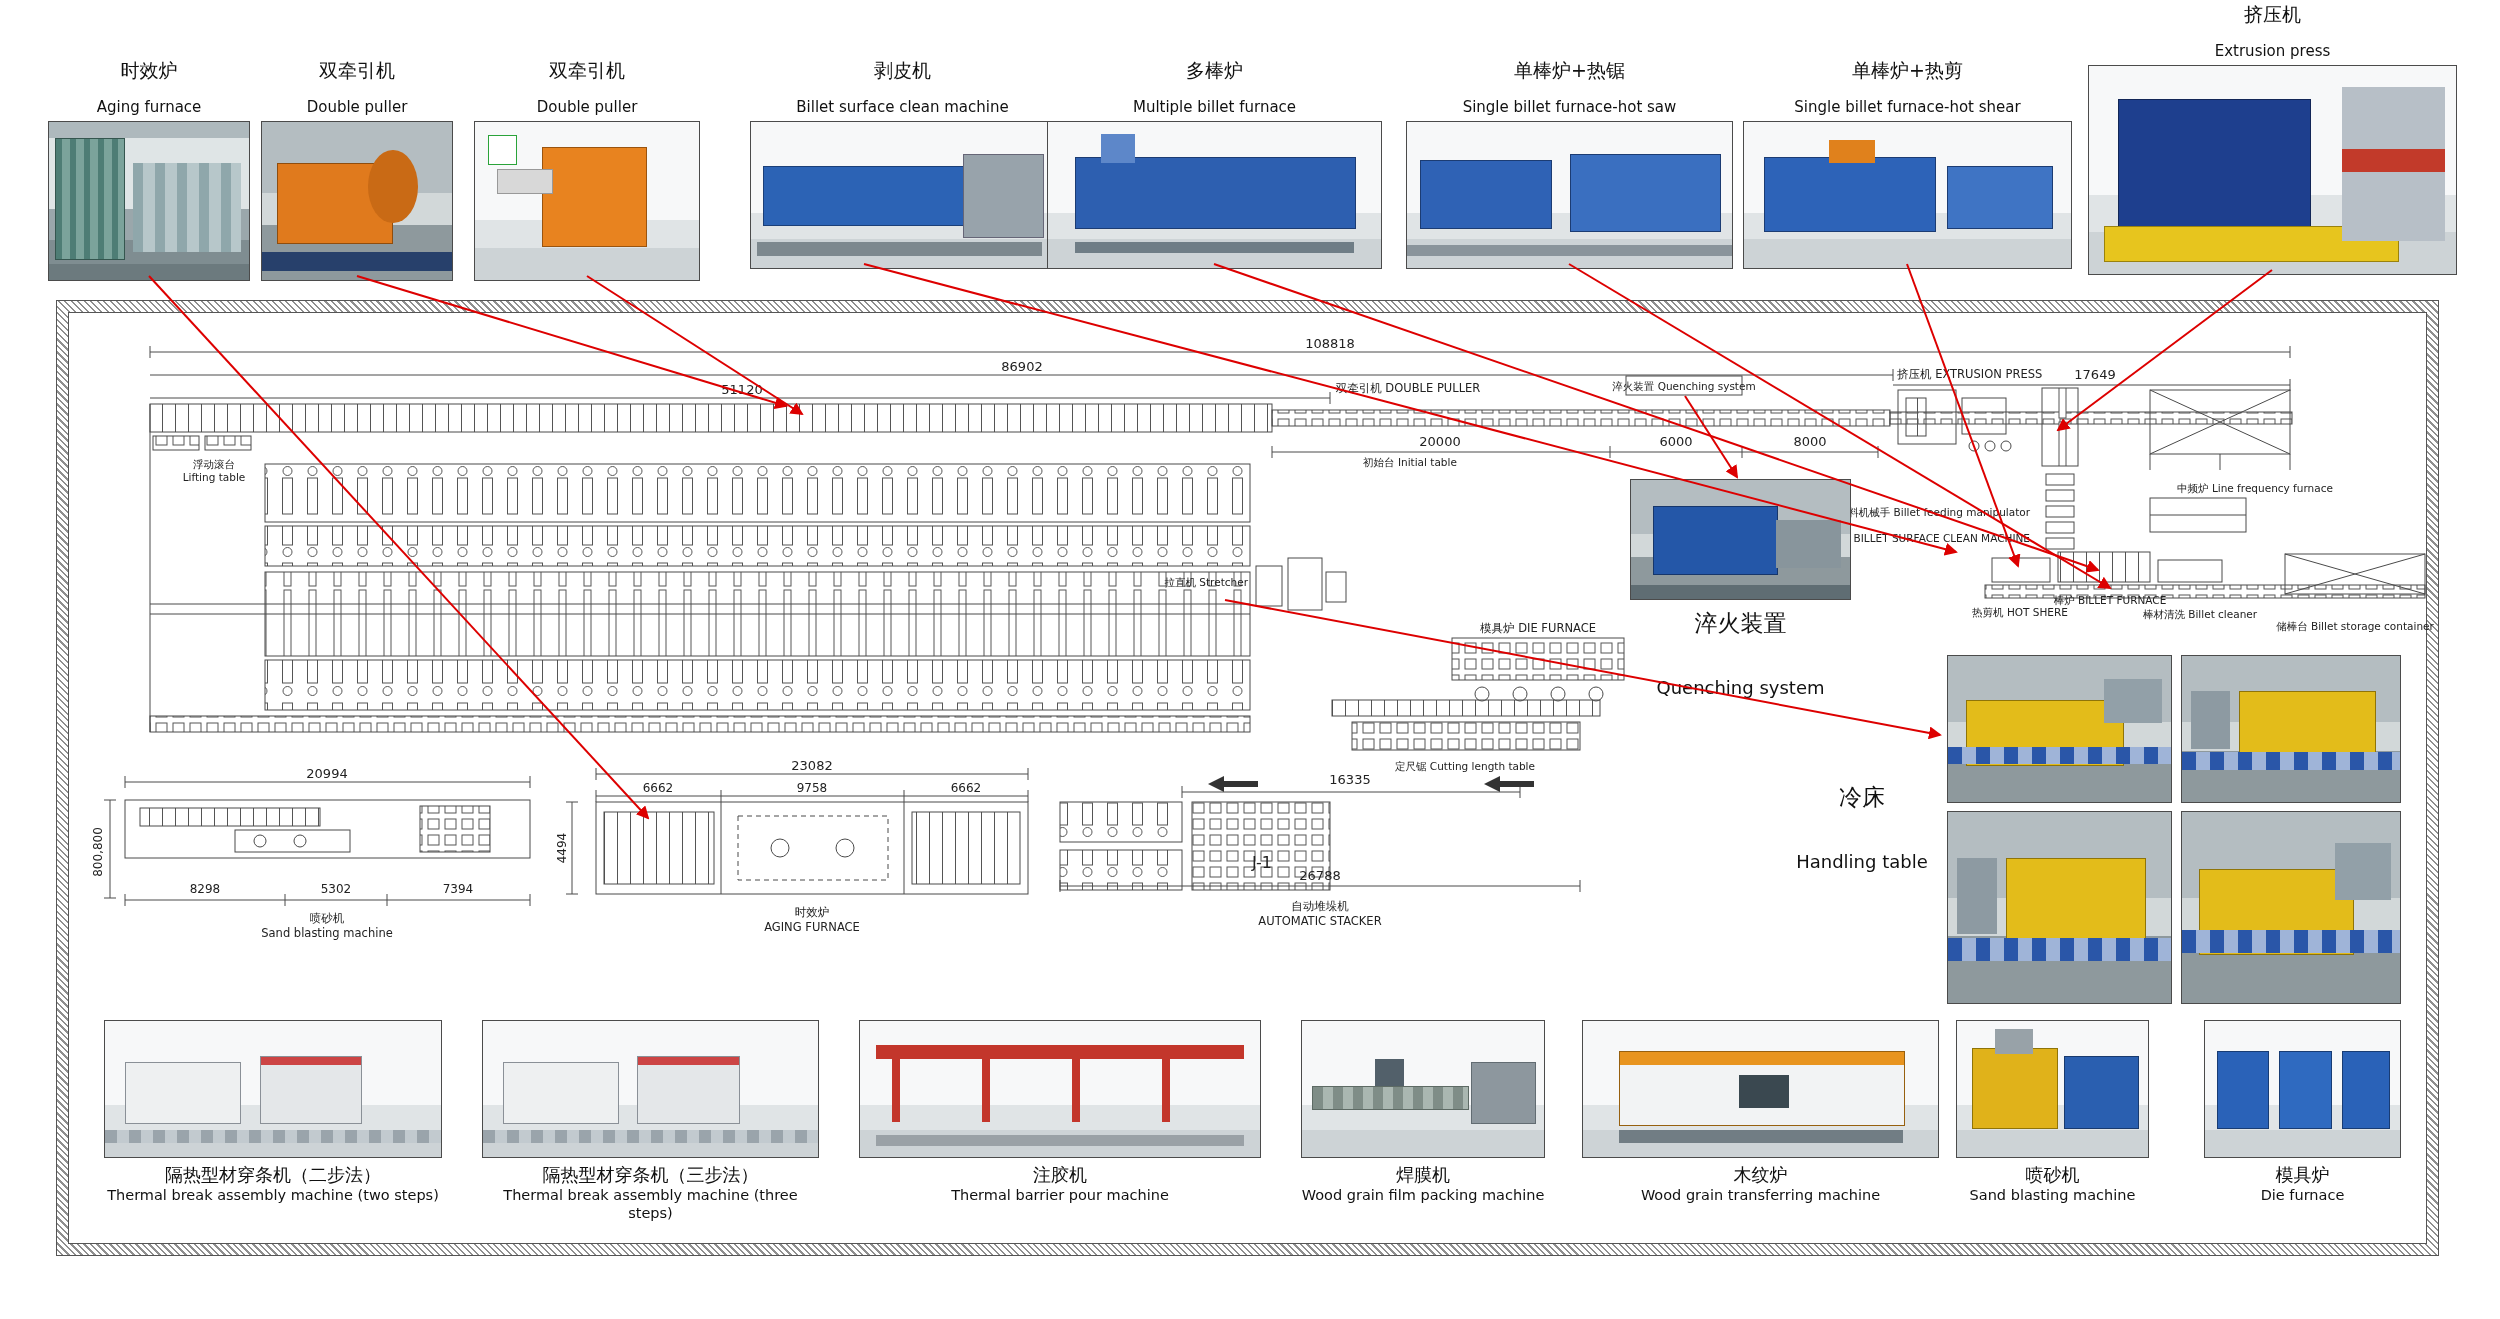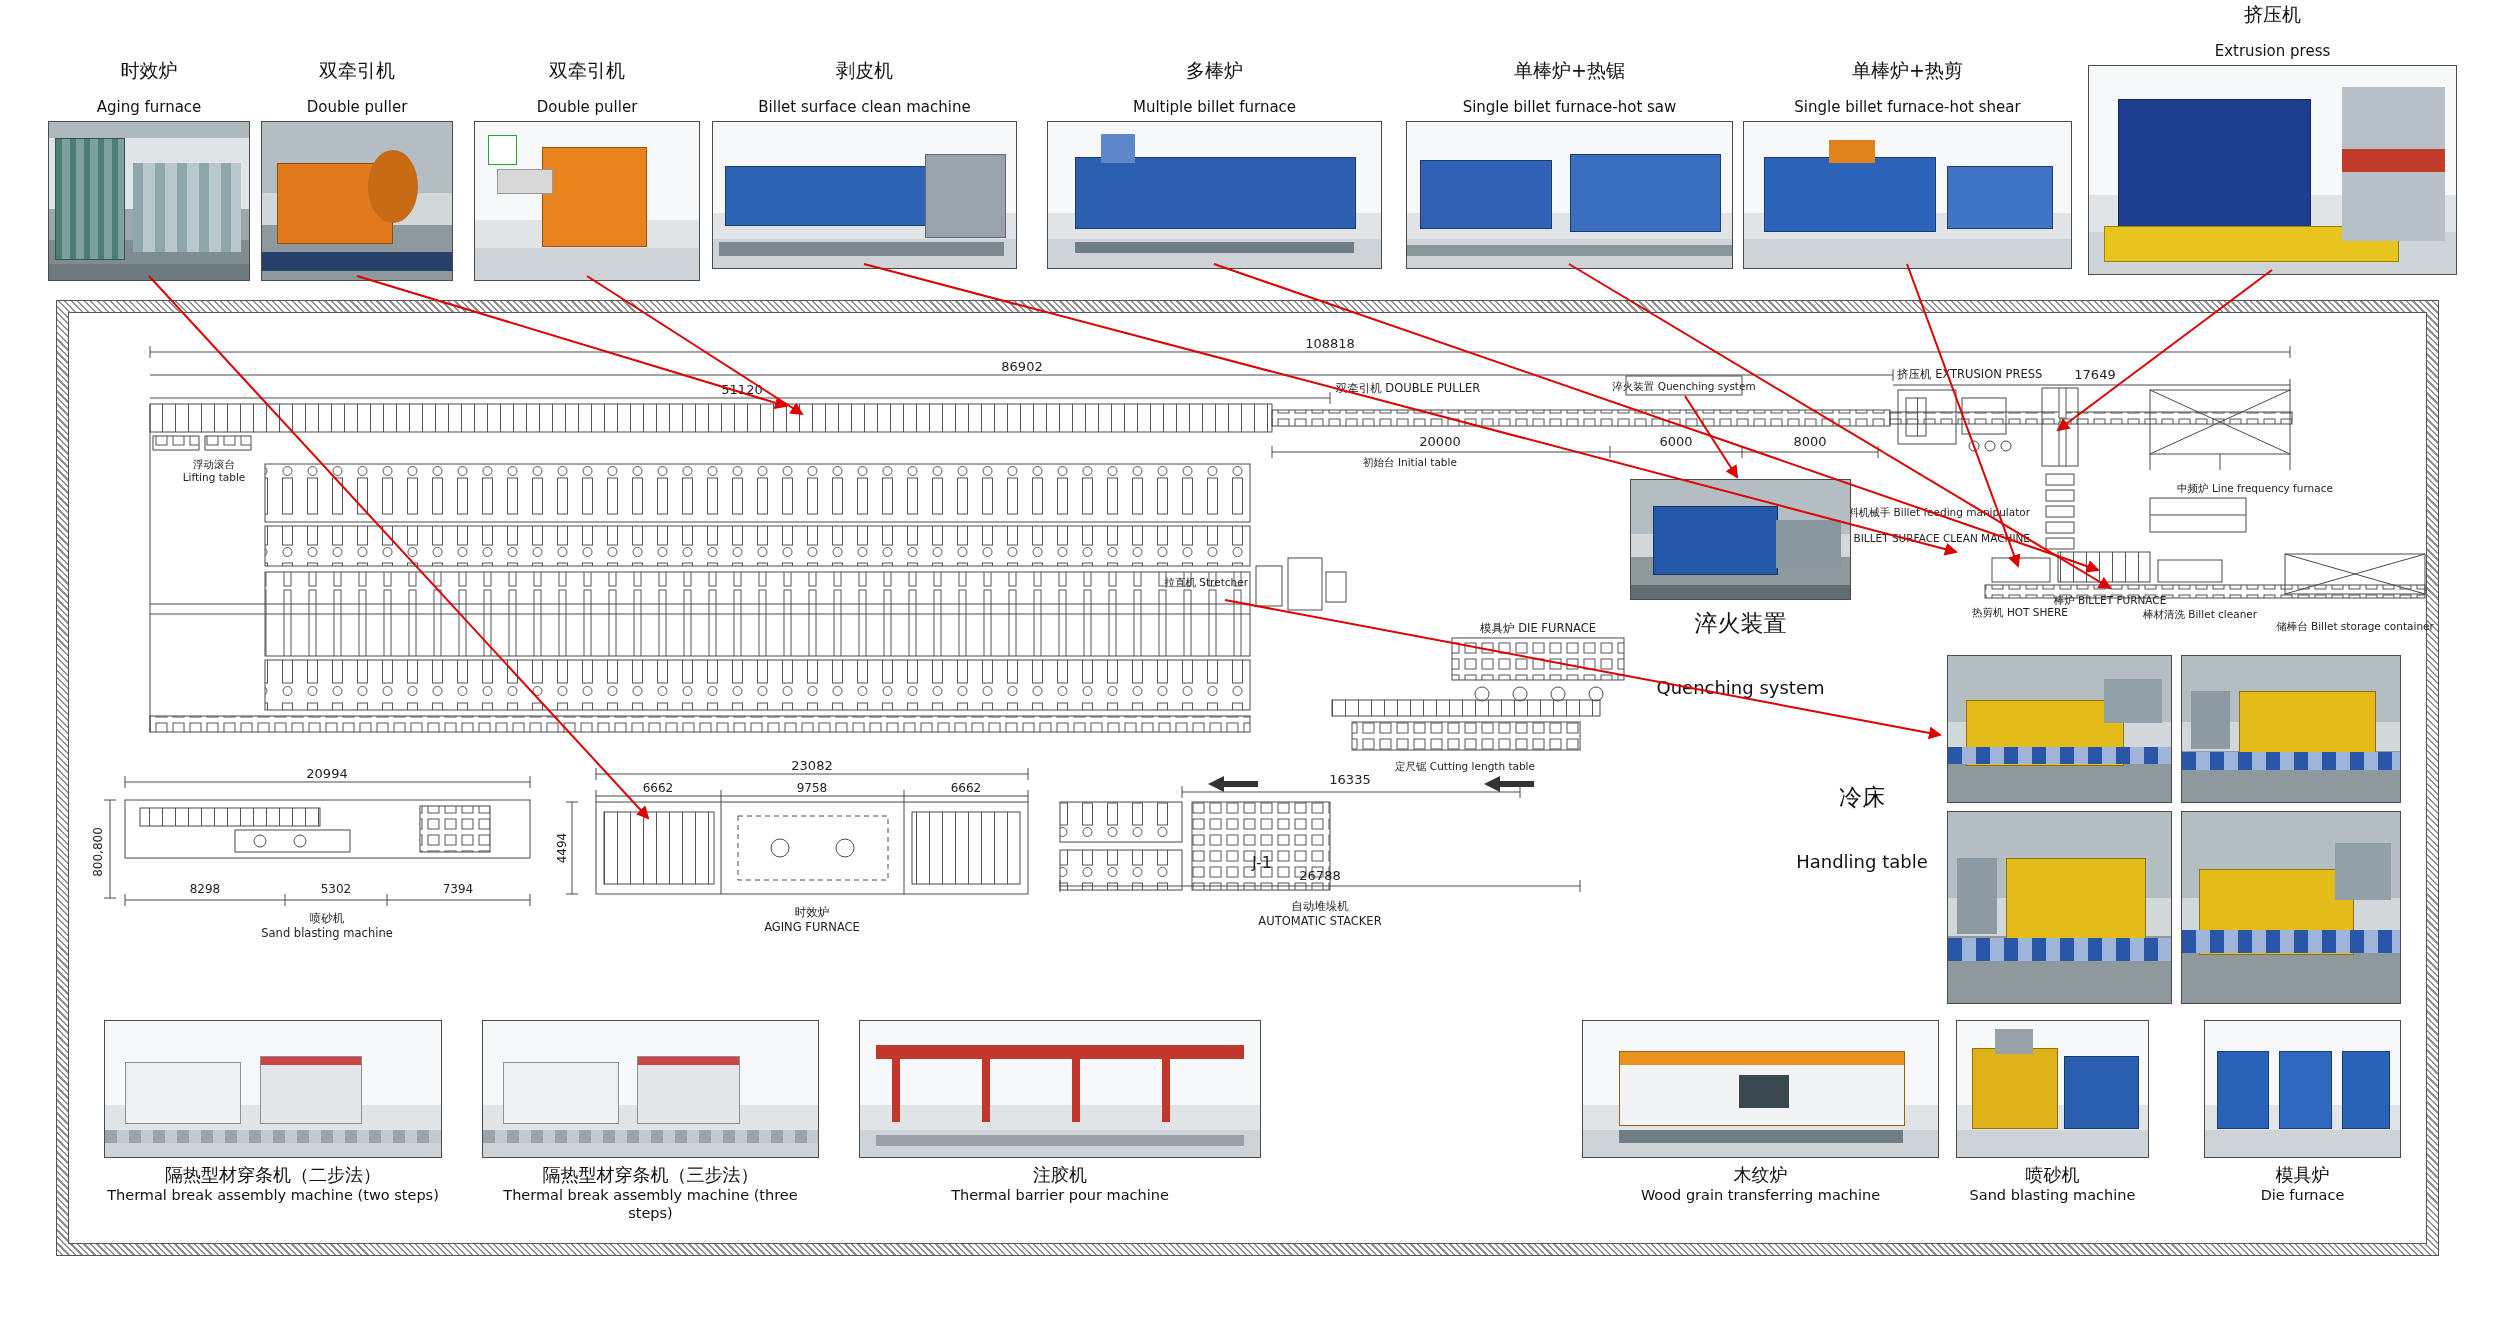--- a/index.html
+++ b/index.html
@@ -297,21 +297,21 @@
     <figcaption class="mcap">
         <div class="zh">双牵引机</div>
         <div class="en">Double puller</div>
       </figcaption>
     <div class="photo sc-white t3" style="height:160px">
         <i class="m1"></i>
         <i class="m2"></i>
         <i class="m3"></i>
       </div>
   </figure>
-  <figure class="mcard" style="left:712px;top:64px;width:305px">
+  <figure class="mcard" style="left:750px;top:64px;width:305px">
     <figcaption class="mcap">
         <div class="zh">剥皮机</div>
         <div class="en">Billet surface clean machine</div>
       </figcaption>
     <div class="photo sc-white t4" style="height:148px">
         <i class="m1"></i>
         <i class="m2"></i>
         <i class="m3"></i>
       </div>
   </figure>
@@ -421,20 +421,31 @@
     <div class="photo sc-white b3" style="height:138px">
         <i class="m1"></i>
         <i class="m2"></i>
         <i class="m3"></i>
       </div>
     <figcaption class="bcap">
         <div class="zh">注胶机</div>
         <div class="en">Thermal barrier pour machine</div>
       </figcaption>
   </figure>
+  <figure class="mcard" style="left:1301px;top:1020px;width:244px">
+    <div class="photo sc-white b4" style="height:138px">
+        <i class="m1"></i>
+        <i class="m2"></i>
+        <i class="m3"></i>
+      </div>
+    <figcaption class="bcap">
+        <div class="zh">焊膜机</div>
+        <div class="en">Wood grain film packing machine</div>
+      </figcaption>
+  </figure>
   <figure class="mcard" style="left:1582px;top:1020px;width:357px">
     <div class="photo sc-white b5" style="height:138px">
         <i class="m1"></i>
         <i class="m2"></i>
         <i class="m3"></i>
       </div>
     <figcaption class="bcap">
         <div class="zh">木纹炉</div>
         <div class="en">Wood grain transferring machine</div>
       </figcaption>

